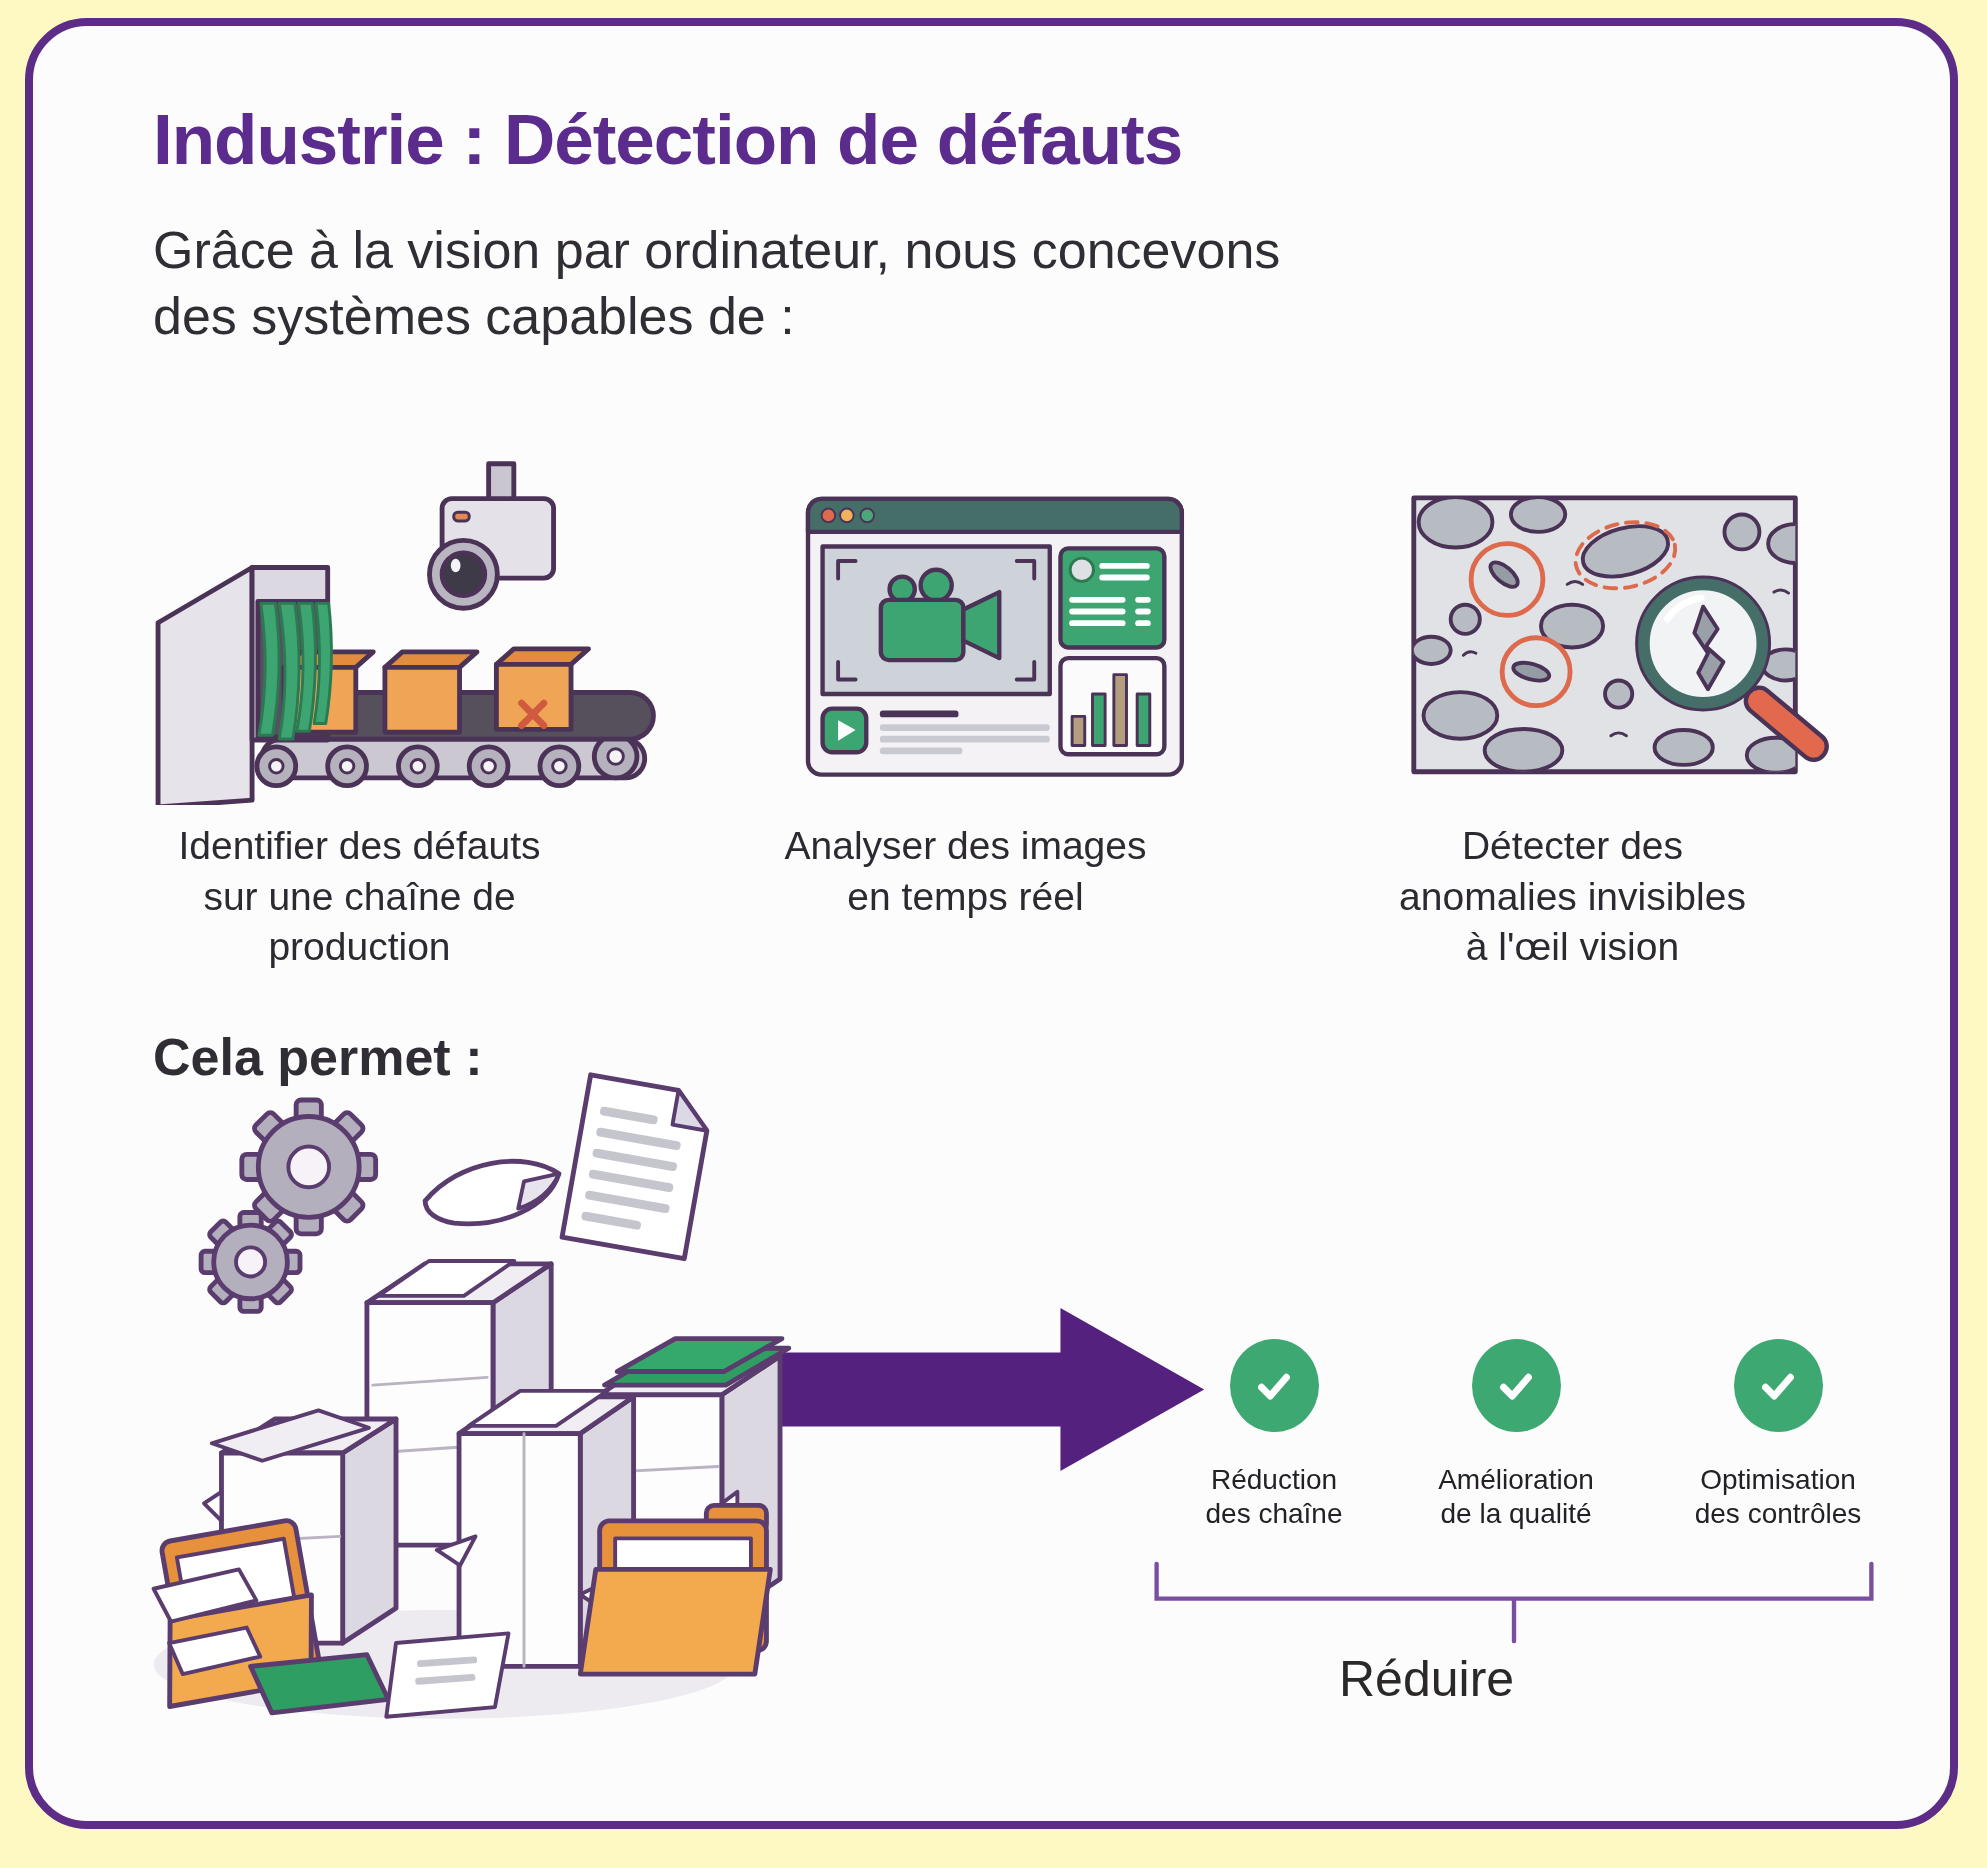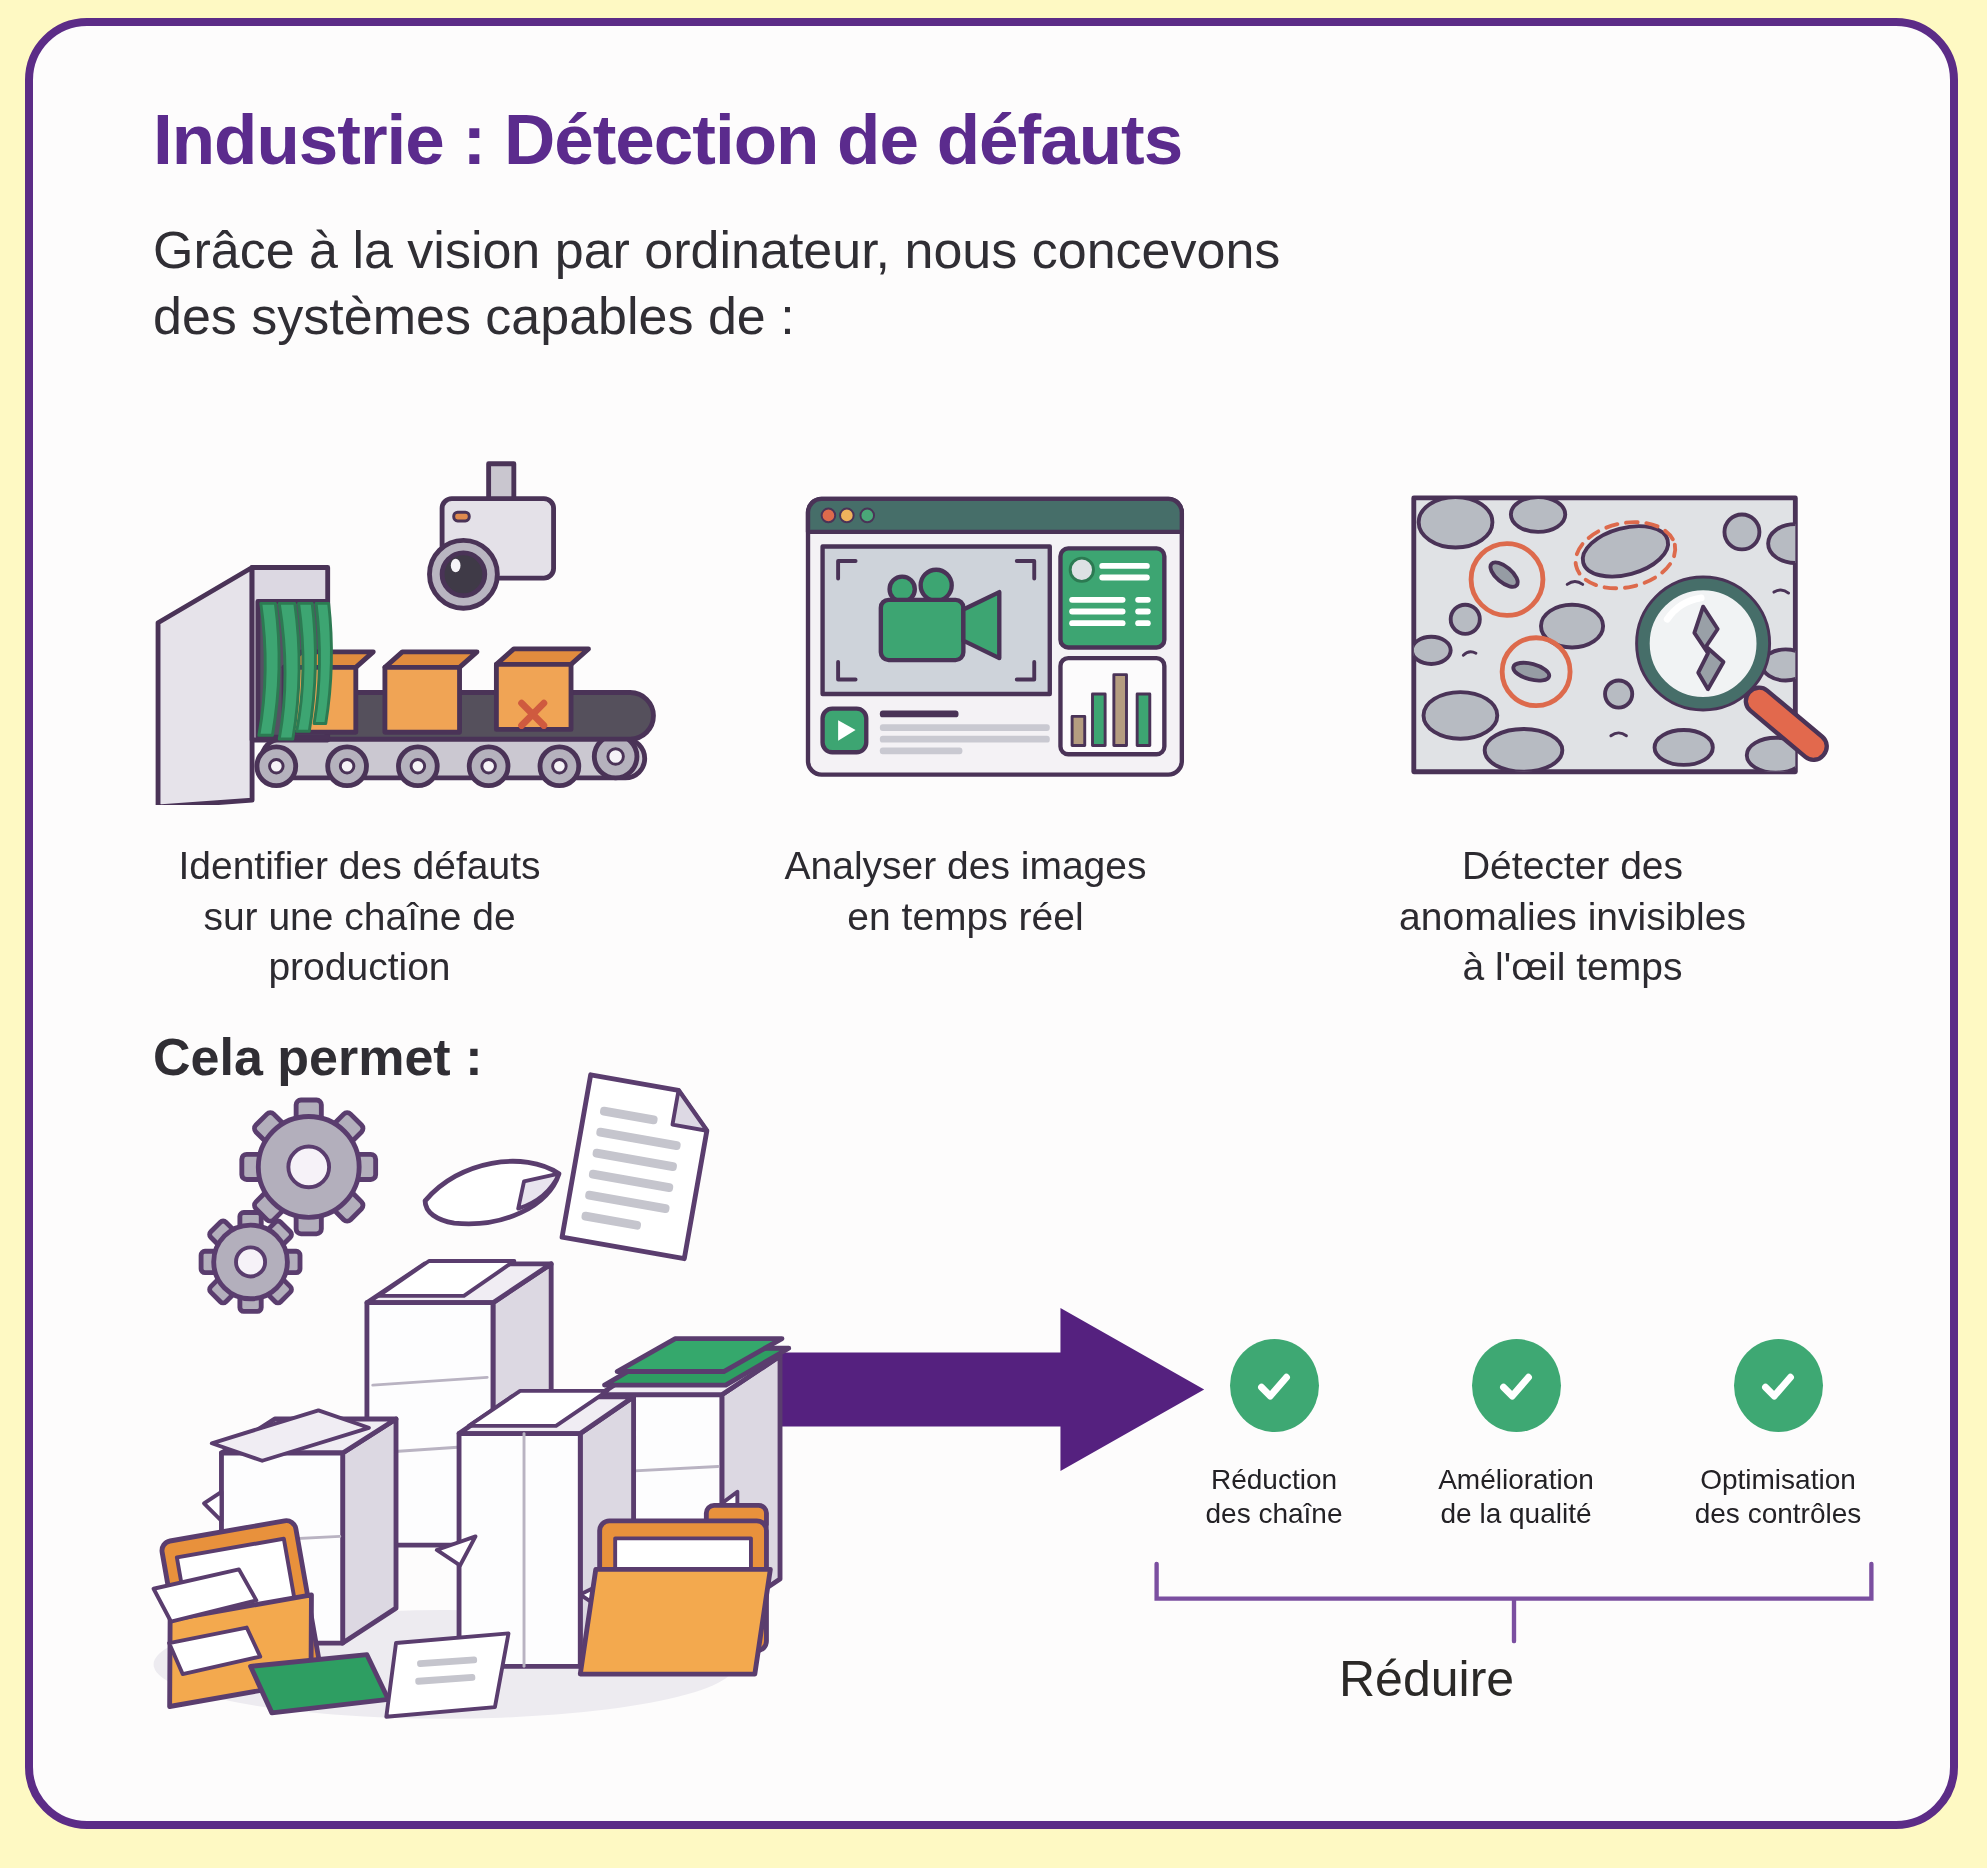--- a/index.html
+++ b/index.html
@@ -6,21 +6,21 @@
   .canvas{position:relative;width:1987px;height:1869px;background:#fef9c3;overflow:hidden;
           font-family:"Liberation Sans","DejaVu Sans",sans-serif;color:#2f2d33;}
   .card{position:absolute;left:25px;top:17.5px;width:1917px;height:1795px;
         border:8.7px solid #5c2c87;border-radius:62px;background:#fdfcfc;}
   .title{position:absolute;left:153px;top:99px;font-size:71px;font-weight:700;
          letter-spacing:-1px;color:#5b2b8d;z-index:3;}
   .subtitle{position:absolute;left:153px;top:217px;font-size:52px;line-height:1.27;
             color:#302e34;z-index:3;}
   .illus{position:absolute;z-index:3;}
   .caption{position:absolute;font-size:39px;line-height:1.3;text-align:center;
-           color:#2c2a30;z-index:3;margin-top:20px;}
+           color:#2c2a30;z-index:3;}
   .heading2{position:absolute;left:153px;top:1027px;font-size:52px;color:#302e34;z-index:3;font-weight:bold;}
   .arrow{position:absolute;left:674px;top:1302px;width:536px;height:175px;z-index:1;}
   .stack-illus{position:absolute;left:76px;top:1065px;width:737px;height:679px;z-index:2;}
   .benefit{position:absolute;top:1339px;width:252px;text-align:center;z-index:3;}
   .benefit .circle{width:89px;height:93px;margin:0 auto 31px auto;border-radius:50%;
                    background:#3ea873;display:flex;align-items:center;justify-content:center;}
   .benefit .label{font-size:28px;line-height:1.22;color:#232125;}
   .b1{left:1148px;} .b2{left:1390px;} .b3{left:1652px;}
   .bracket{position:absolute;left:1151px;top:1560px;width:726px;height:85px;z-index:3;}
   .reduire{position:absolute;left:1339px;top:1650px;width:349px;text-align:left;
@@ -224,21 +224,21 @@
     <div>sur une chaîne de</div>
     <div>production</div>
   </div>
   <div class="caption" style="left:747px;top:821px;width:437px">
     <div>Analyser des images</div>
     <div>en temps réel</div>
   </div>
   <div class="caption" style="left:1354px;top:821px;width:437px">
     <div>Détecter des</div>
     <div>anomalies invisibles</div>
-    <div>à l'œil temps</div>
+    <div>à l'œil vision</div>
   </div>
 
   <div class="heading2">Cela permet :</div>
 
   <svg class="arrow" viewBox="0 0 552 180">
     <polygon points="0,52 398,52 398,6 546,90 398,174 398,128 0,128" fill="#55217f"></polygon>
   </svg>
 
   <svg class="stack-illus" viewBox="0 0 760 700">
     <ellipse cx="380" cy="618" rx="300" ry="56" fill="#edebf0"></ellipse>

